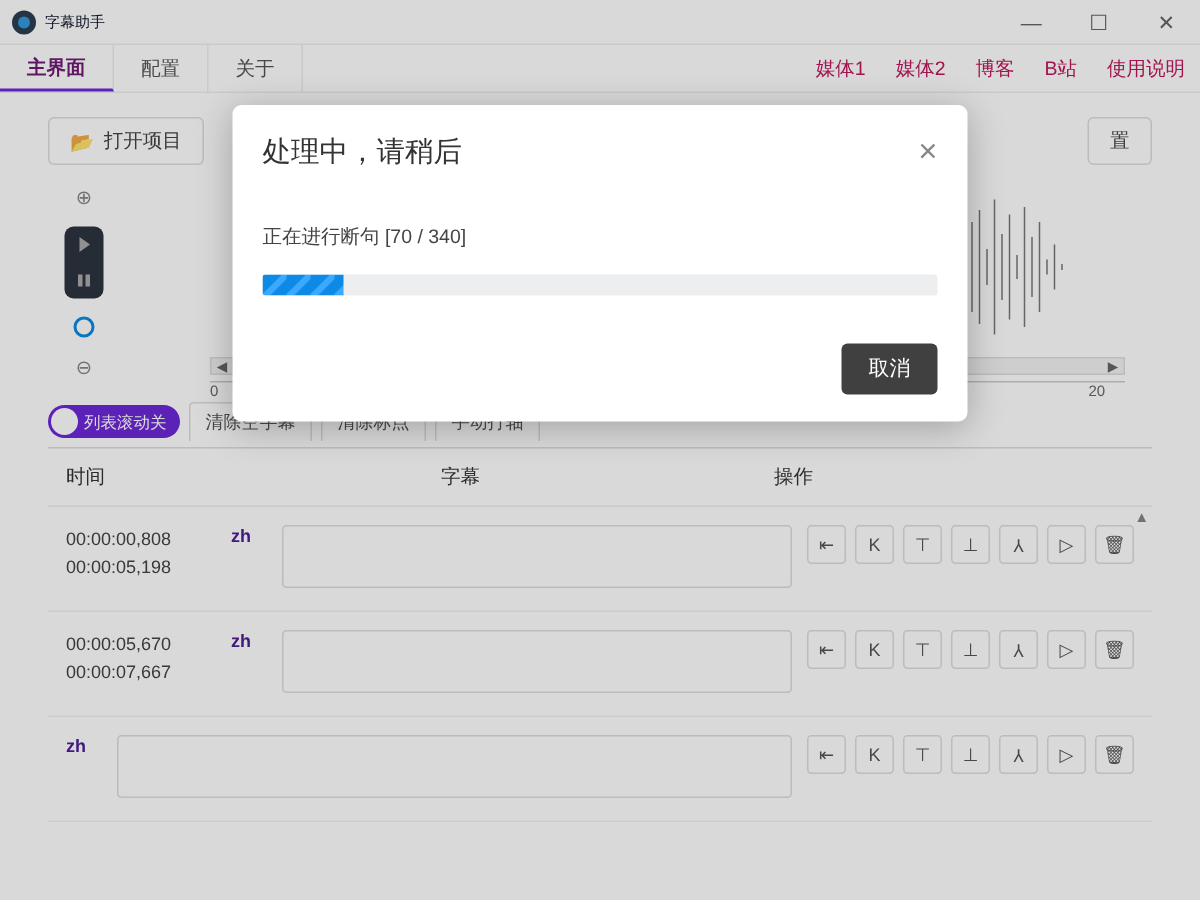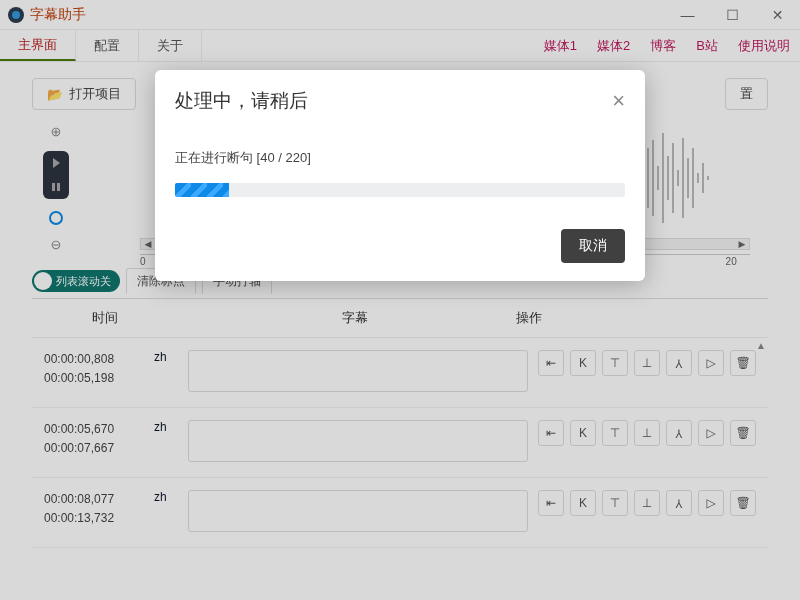--- a/index.html
+++ b/index.html
@@ -1,27 +1,27 @@
 <!DOCTYPE html>
 <html><head>
   <meta charset="utf-8">
   <style>
     * { box-sizing: border-box; margin: 0; padding: 0; font-family: "Microsoft YaHei", sans-serif; }
     body { width: 800px; height: 600px; overflow: hidden; background: #fff; position: relative; }
     
     .titlebar { height: 30px; background: #fff; display: flex; align-items: center; padding-left: 8px; border-bottom: 1px solid #eee; }
     .titlebar-icon { width: 16px; height: 16px; background: #2c3e50; border-radius: 50%; margin-right: 6px; display: flex; align-items: center; justify-content: center; }
     .titlebar-icon::after { content: ""; width: 8px; height: 8px; background: #3498db; border-radius: 50%; }
-    .titlebar-title { font-size: 14px; color: #c2410c; }
+    .titlebar-title { font-size: 10px; color: #0f172a; }
     .winctrls { margin-left: auto; display: flex; }
     .winctrl { width: 45px; height: 30px; display: flex; align-items: center; justify-content: center; color: #666; font-size: 14px; cursor: pointer; }
     
     .navbar { height: 32px; display: flex; align-items: stretch; border-bottom: 1px solid #eee; font-size: 13px; }
     .tab { padding: 0 18px; display: flex; align-items: center; color: #555; cursor: pointer; border-right: 1px solid #eee; }
-    .tab.active { color: #b91c1c; border-bottom: 2px solid #4d7c0f; }
+    .tab.active { color: #701a75; border-bottom: 2px solid #6d28d9; font-weight: bold; }
     .navlinks { margin-left: auto; display: flex; }
     .navlink { padding: 0 10px; display: flex; align-items: center; color: #be185d; cursor: pointer; }
     
     .toolbar { padding: 16px 32px 8px; display: flex; gap: 8px; }
     .tbtn { border: 1px solid #ddd; background: #fff; border-radius: 4px; padding: 6px 14px; font-size: 13px; color: #444; display: flex; align-items: center; gap: 6px; cursor: pointer; }
     
     .wave-area { margin: 0 32px; height: 150px; position: relative; display: flex; }
     .wave-left { width: 48px; display: flex; flex-direction: column; align-items: center; justify-content: space-between; padding: 6px 0 16px; }
     .mag { color: #888; font-size: 13px; cursor: pointer; }
     .playbox { background: #2c3440; border-radius: 6px; width: 26px; height: 48px; display: flex; flex-direction: column; align-items: center; justify-content: space-around; }
@@ -29,35 +29,35 @@
     .slider-dot { width: 14px; height: 14px; border: 2px solid #0d8ae6; border-radius: 50%; background: #fff; }
     .wave-right { flex: 1; position: relative; }
     .waveform { position: absolute; right: 30px; top: 10px; width: 150px; height: 100px; }
     .wave-scroll { position: absolute; bottom: 18px; left: 60px; right: 18px; height: 12px; background: #f2f2f2; border: 1px solid #ddd; display: flex; align-items: center; }
     .wave-scroll-arrow { width: 14px; height: 100%; display: flex; align-items: center; justify-content: center; color: #666; font-size: 9px; }
     .wave-scroll-thumb { width: 22px; height: 100%; background: #ccc; }
     .ruler { position: absolute; bottom: 0; left: 60px; right: 18px; height: 14px; font-size: 10px; color: #666; border-top: 1px solid #ccc; }
     .ruler span { position: absolute; top: 1px; }
     
     .toolbox { margin: 0 32px; display: flex; align-items: center; gap: 6px; border-bottom: 1px solid #ddd; padding-bottom: 4px; font-size: 12px; }
-    .toggle { background: #0f766e; border-radius: 12px; width: 88px; height: 22px; display: flex; align-items: center; padding: 2px; color: #fff; cursor: pointer; }
+    .toggle { background: #6d28d9; border-radius: 12px; width: 88px; height: 22px; display: flex; align-items: center; padding: 2px; color: #fff; cursor: pointer; }
     .toggle-knob { width: 18px; height: 18px; background: #fff; border-radius: 50%; }
     .toggle-label { margin-left: 4px; font-size: 11px; }
     .tab2 { border: 1px solid #ddd; border-bottom: none; padding: 4px 10px; color: #555; cursor: pointer; border-radius: 3px 3px 0 0; }
     
     .table-head { margin: 0 32px; display: flex; padding: 10px 12px; font-size: 13px; color: #333; border-bottom: 1px solid #eee; }
-    .th-time { width: 130px; margin-left: 48px; }
+    .th-time { width: 130px; }
     .th-sub { flex: 1; padding-left: 120px; }
     .th-op { width: 240px; }
     
     .rows { margin: 0 32px; overflow-y: auto; height: 220px; position: relative; }
     .rows-scroll-up { position: absolute; right: 2px; top: 2px; color: #888; font-size: 10px; }
     .row { display: flex; align-items: flex-start; padding: 12px; gap: 10px; border-bottom: 1px solid #f0f0f0; font-size: 12px; color: #444; }
     .rtime { width: 100px; line-height: 1.6; }
-    .rlang { width: 24px; color: #0f172a; }
+    .rlang { width: 24px; color: #4c1d95; font-weight: bold; }
     .rtext { flex: 1; }
     .rtext textarea { width: 100%; height: 42px; border: 1px solid #ddd; border-radius: 3px; resize: none; padding: 4px; font-size: 12px; }
     .rops { display: flex; gap: 6px; }
     .opbtn { width: 26px; height: 26px; border: 1px solid #ddd; border-radius: 3px; display: flex; align-items: center; justify-content: center; cursor: pointer; color: #555; }
     
     .overlay { position: absolute; inset: 0; background: rgba(0,0,0,0.15); display: flex; align-items: flex-start; justify-content: center; padding-top: 70px; }
     .modal { width: 490px; background: #fff; border-radius: 6px; box-shadow: 0 4px 24px rgba(0,0,0,0.25); padding: 18px 20px; }
     .modal-head { display: flex; align-items: center; margin-bottom: 35px; }
     .modal-title { font-size: 19px; color: #333; }
     .modal-close { margin-left: auto; color: #888; font-size: 22px; cursor: pointer; background: none; border: none; }
@@ -158,20 +158,21 @@
       <span style="left:96%">20</span>
     </div>
   </div>
 </div>
 
 <div class="toolbox">
   <div class="toggle">
     <div class="toggle-knob"></div>
     <span class="toggle-label">列表滚动关</span>
   </div>
+  <div class="tab2">清除空字幕</div>
   <div class="tab2">清除标点</div>
   <div class="tab2">手动打轴</div>
 </div>
 
 <div class="table-head">
   <div class="th-time">时间</div>
   <div class="th-sub">字幕</div>
   <div class="th-op">操作</div>
 </div>
 
@@ -200,21 +201,20 @@
       <div class="opbtn">⇤</div>
           <div class="opbtn">K</div>
           <div class="opbtn">⊤</div>
           <div class="opbtn">⊥</div>
           <div class="opbtn">⅄</div>
           <div class="opbtn">▷</div>
           <div class="opbtn">🗑</div>
     </div>
       </div>
       <div class="row">
-    <div class="rtime">00:00:08,077<br>00:00:13,732</div>
     <div class="rlang">zh</div>
     <div class="rtext"><textarea style=""></textarea></div>
     <div class="rops">
       <div class="opbtn">⇤</div>
           <div class="opbtn">K</div>
           <div class="opbtn">⊤</div>
           <div class="opbtn">⊥</div>
           <div class="opbtn">⅄</div>
           <div class="opbtn">▷</div>
           <div class="opbtn">🗑</div>
@@ -222,21 +222,21 @@
       </div>
     </div>
 </div>
 
 <div class="overlay">
   <div class="modal">
     <div class="modal-head">
       <div class="modal-title">处理中，请稍后</div>
       <button class="modal-close">×</button>
     </div>
-    <div class="modal-status">正在进行断句 [40 / 220]</div>
+    <div class="modal-status">正在进行断句 [70 / 340]</div>
     <div class="progress">
       <div class="progress-fill"></div>
     </div>
     <div class="modal-foot">
       <button class="btn-cancel">取消</button>
     </div>
   </div>
 </div>
 
 </body></html>

